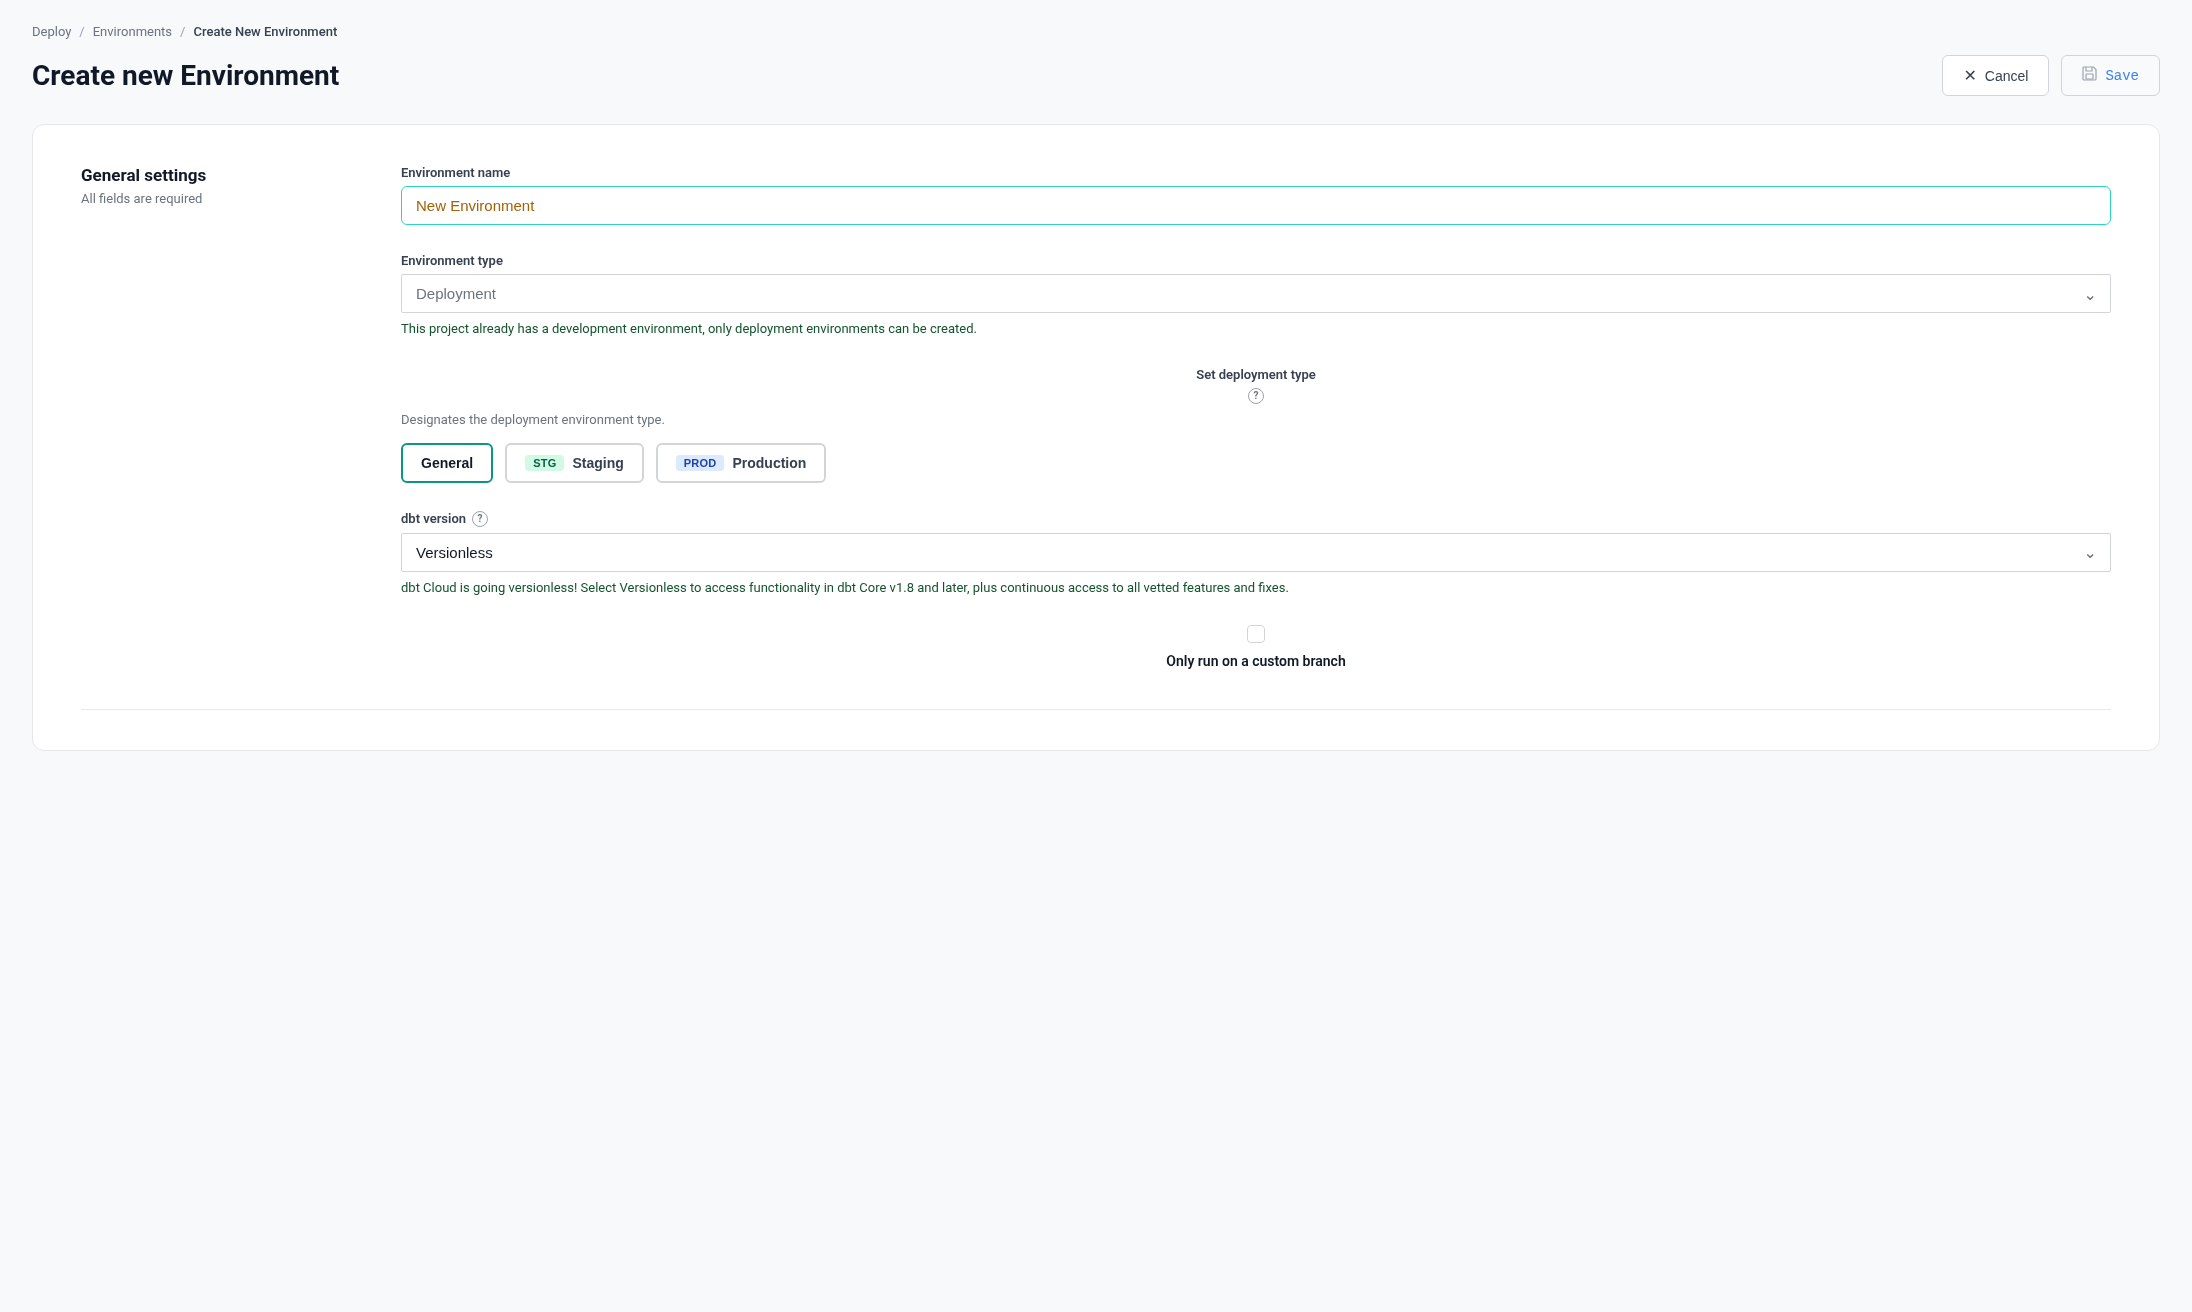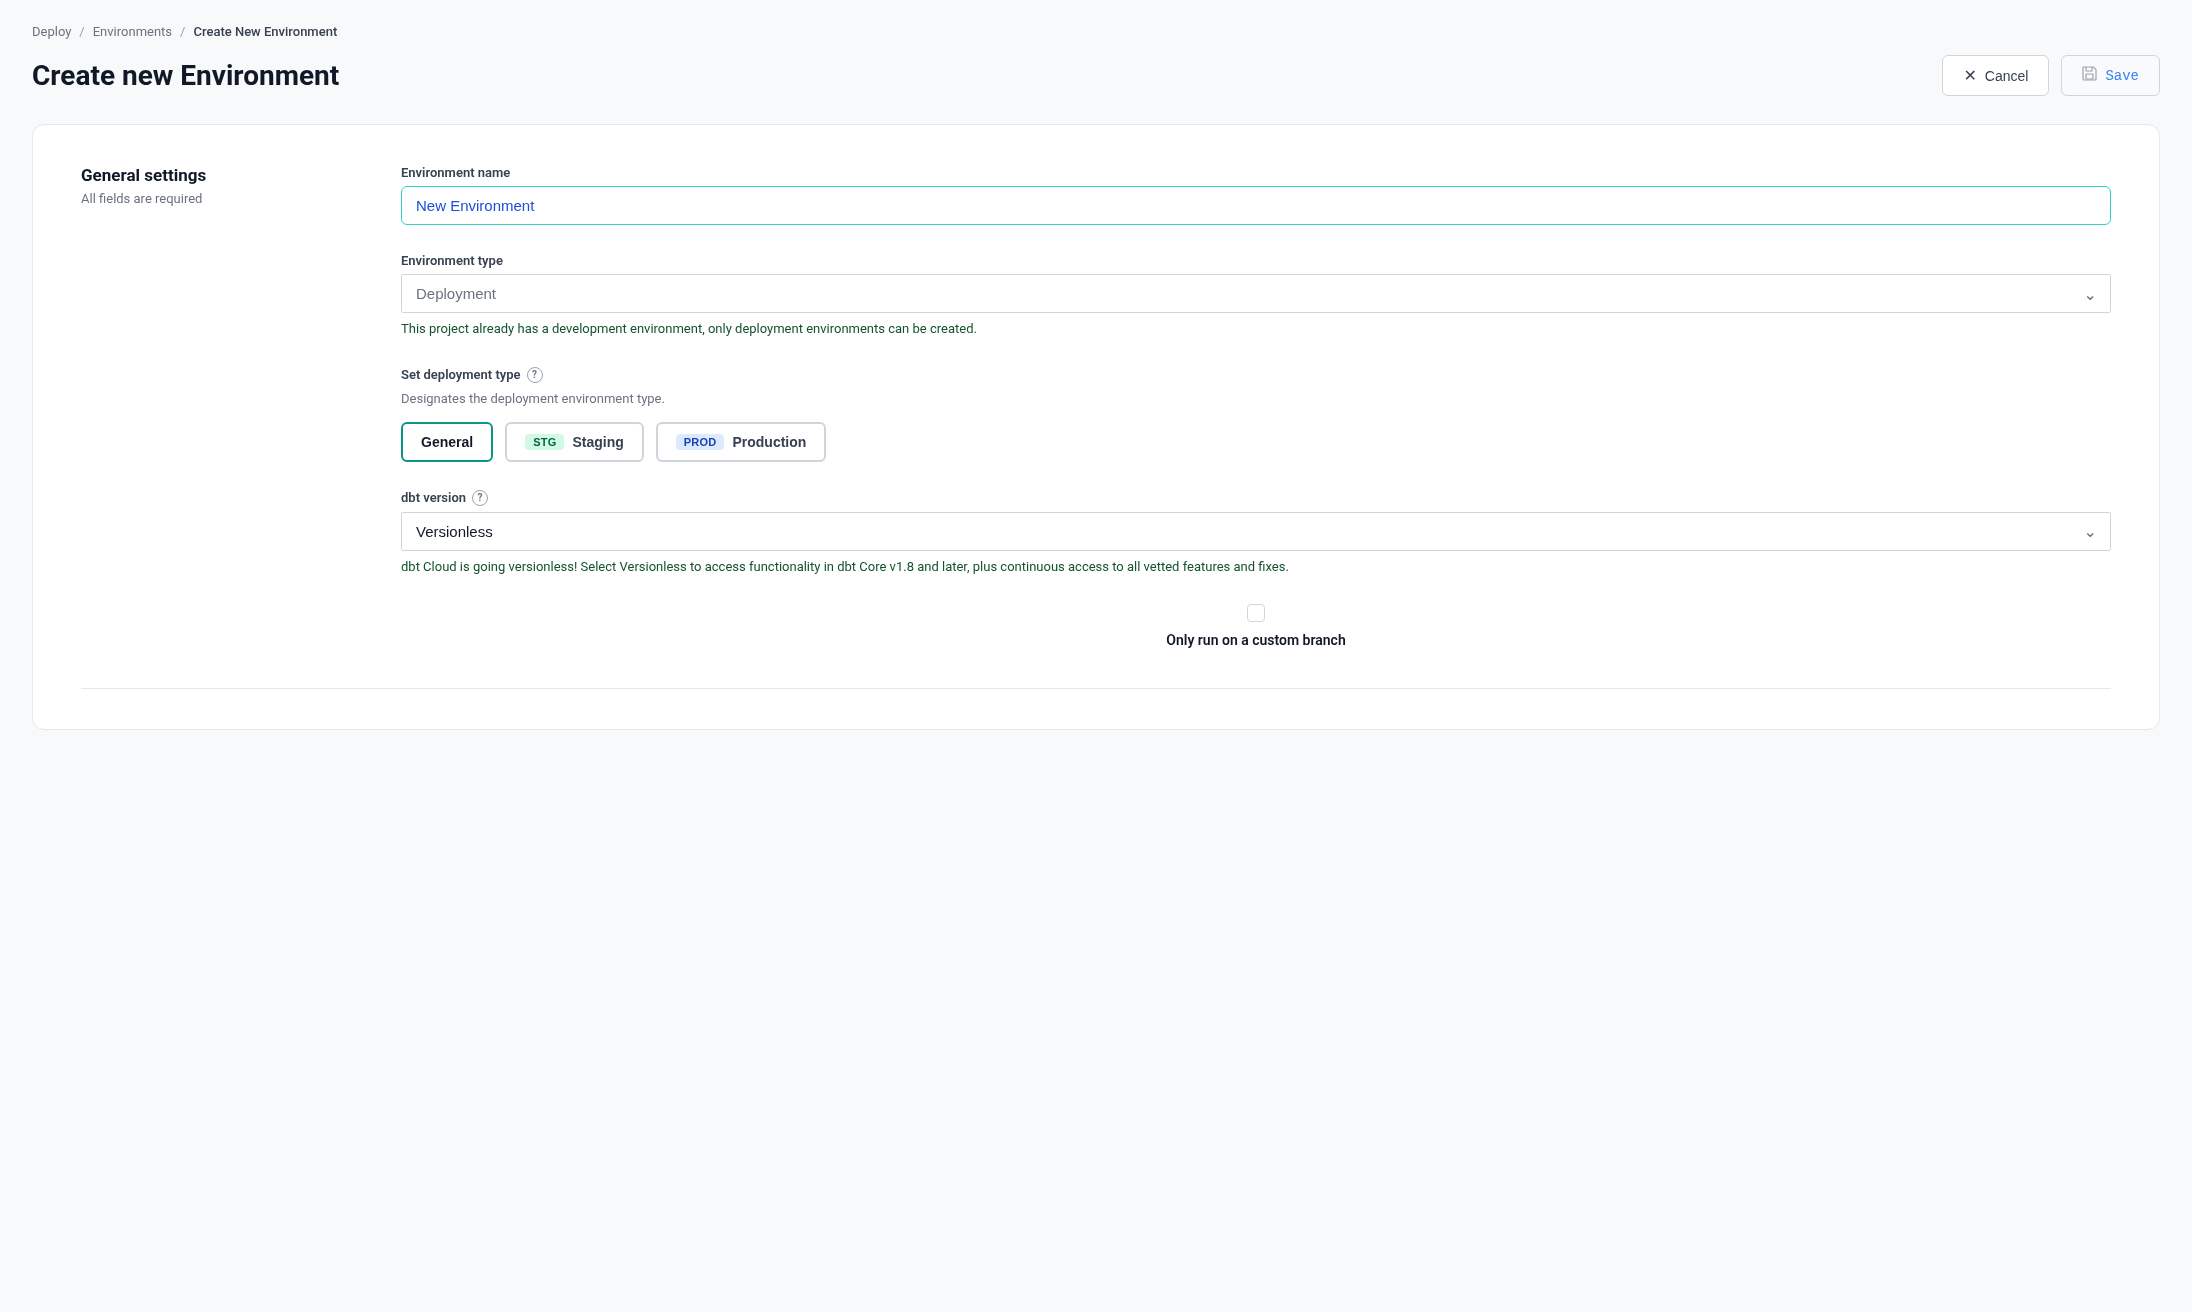--- a/index.html
+++ b/index.html
@@ -133,21 +133,21 @@
       align-items: center;
       gap: 6px;
     }
 
     .field-input {
       width: 100%;
       padding: 10px 14px;
       border: 1.5px solid #2dd4bf;
       border-radius: 6px;
       font-size: 15px;
-      color: #1d4ed8;
+      color: #a16207;
       outline: none;
       background: #fff;
     }
 
     .field-select {
       width: 100%;
       padding: 10px 14px;
       border: 1.5px solid #d1d5db;
       border-radius: 2px;
       font-size: 15px;
@@ -184,20 +184,21 @@
       gap: 8px;
     }
 
     .deployment-type-label {
       font-size: 13px;
       font-weight: 600;
       color: #374151;
       display: flex;
       align-items: center;
       gap: 6px;
+      flex-direction: column;
     }
 
     .deployment-type-hint {
       font-size: 13px;
       color: #6b7280;
       margin-bottom: 8px;
     }
 
     .deployment-type-options {
       display: flex;

